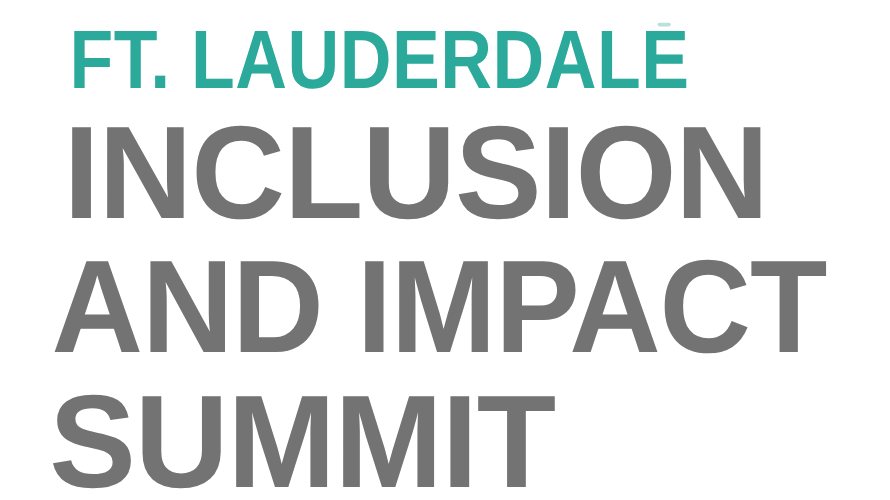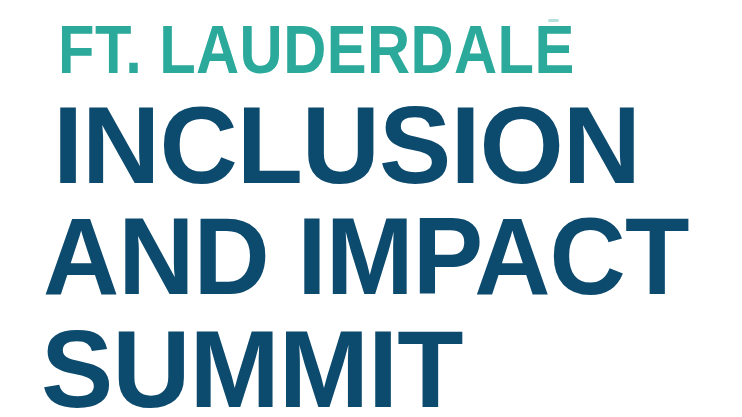--- a/index.html
+++ b/index.html
@@ -42,21 +42,21 @@
     -webkit-font-smoothing: antialiased;
   }
 
   
   .headline {
     position: absolute;
     left: 0;
     top: 0;
     width: 742px;
     height: 417px;
-    color: #0c4a6e;
+    color: #737373;
     font-family: "Liberation Sans", sans-serif;
     font-weight: bold;
   }
 
   .hl-row {
     position: absolute;
     white-space: nowrap;
     font-size: 110px;
     line-height: 110px;
     letter-spacing: -1px;

